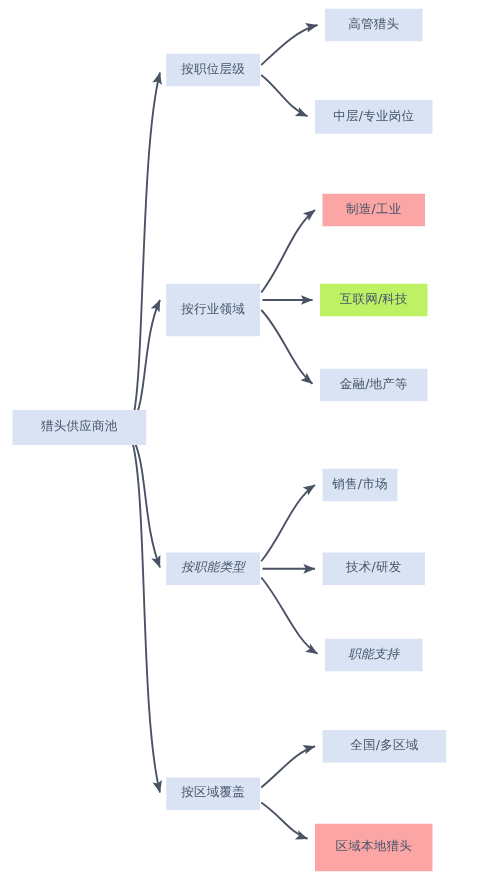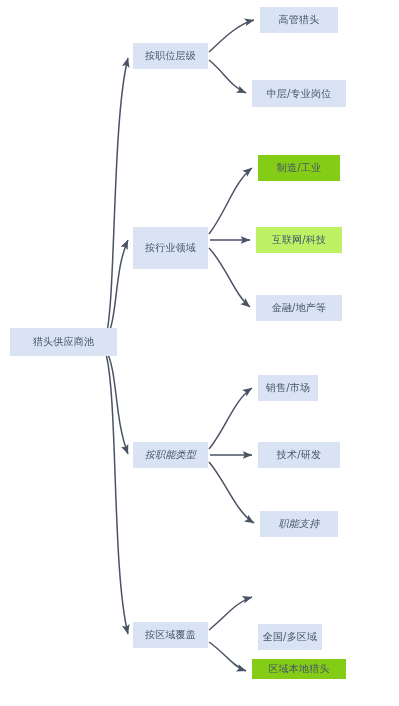--- a/index.html
+++ b/index.html
@@ -70,25 +70,25 @@
         <path class="edge-path" d="M 209 642 C 226 654, 232 666, 246 671" marker-end="url(#arrowhead)" stroke="#4a5364"></path>
       </g>
   </svg>
 
   <div id="nodes-layer">
       <div class="node" style="left: 10px; top: 328px; width: 107px; height: 28px; background: rgb(218, 227, 243); color: rgb(68, 84, 106);">猎头供应商池</div>
       <div class="node" style="left: 133px; top: 43px; width: 75px; height: 26px; background: rgb(218, 227, 243); color: rgb(68, 84, 106);">按职位层级</div>
       <div class="node" style="left: 260px; top: 7px; width: 78px; height: 26px; background: rgb(218, 227, 243); color: rgb(68, 84, 106);">高管猎头</div>
       <div class="node" style="left: 252px; top: 80px; width: 94px; height: 27px; background: rgb(218, 227, 243); color: rgb(68, 84, 106);">中层/专业岗位</div>
       <div class="node" style="left: 133px; top: 227px; width: 75px; height: 42px; background: rgb(218, 227, 243); color: rgb(68, 84, 106);">按行业领域</div>
-      <div class="node" style="left: 258px; top: 155px; width: 82px; height: 26px; background: #84cc16; color: rgb(68, 84, 106);">制造/工业</div>
+      <div class="node" style="left: 258px; top: 155px; width: 82px; height: 26px; background: #fca5a5; color: rgb(68, 84, 106);">制造/工业</div>
       <div class="node" style="left: 256px; top: 227px; width: 86px; height: 26px; background: #bef264; color: rgb(68, 84, 106);">互联网/科技</div>
       <div class="node" style="left: 256px; top: 295px; width: 86px; height: 26px; background: rgb(218, 227, 243); color: rgb(68, 84, 106);">金融/地产等</div>
       <div class="node" style="left: 133px; top: 442px; width: 75px; height: 26px; background: rgb(218, 227, 243); color: rgb(68, 84, 106); font-style: italic;">按职能类型</div>
       <div class="node" style="left: 258px; top: 375px; width: 60px; height: 26px; background: rgb(218, 227, 243); color: rgb(68, 84, 106);">销售/市场</div>
       <div class="node" style="left: 258px; top: 442px; width: 82px; height: 26px; background: rgb(218, 227, 243); color: rgb(68, 84, 106);">技术/研发</div>
       <div class="node" style="left: 260px; top: 511px; width: 78px; height: 26px; background: rgb(218, 227, 243); color: rgb(68, 84, 106); font-style: italic;">职能支持</div>
       <div class="node" style="left: 133px; top: 622px; width: 75px; height: 26px; background: rgb(218, 227, 243); color: rgb(68, 84, 106);">按区域覆盖</div>
-      <div class="node" style="left: 258px; top: 584px; width: 64px; height: 26px; background: rgb(218, 227, 243); color: rgb(68, 84, 106); margin-top: 40px;">全国/多区域</div>
-      <div class="node" style="left: 252px; top: 659px; width: 94px; height: 20px; background: #84cc16; color: rgb(68, 84, 106);">区域本地猎头</div>
+      <div class="node" style="left: 258px; top: 584px; width: 99px; height: 26px; background: rgb(218, 227, 243); color: rgb(68, 84, 106);">全国/多区域</div>
+      <div class="node" style="left: 252px; top: 659px; width: 94px; height: 38px; background: #fca5a5; color: rgb(68, 84, 106);">区域本地猎头</div>
     </div>
 
 </div>
 
 </body></html>

